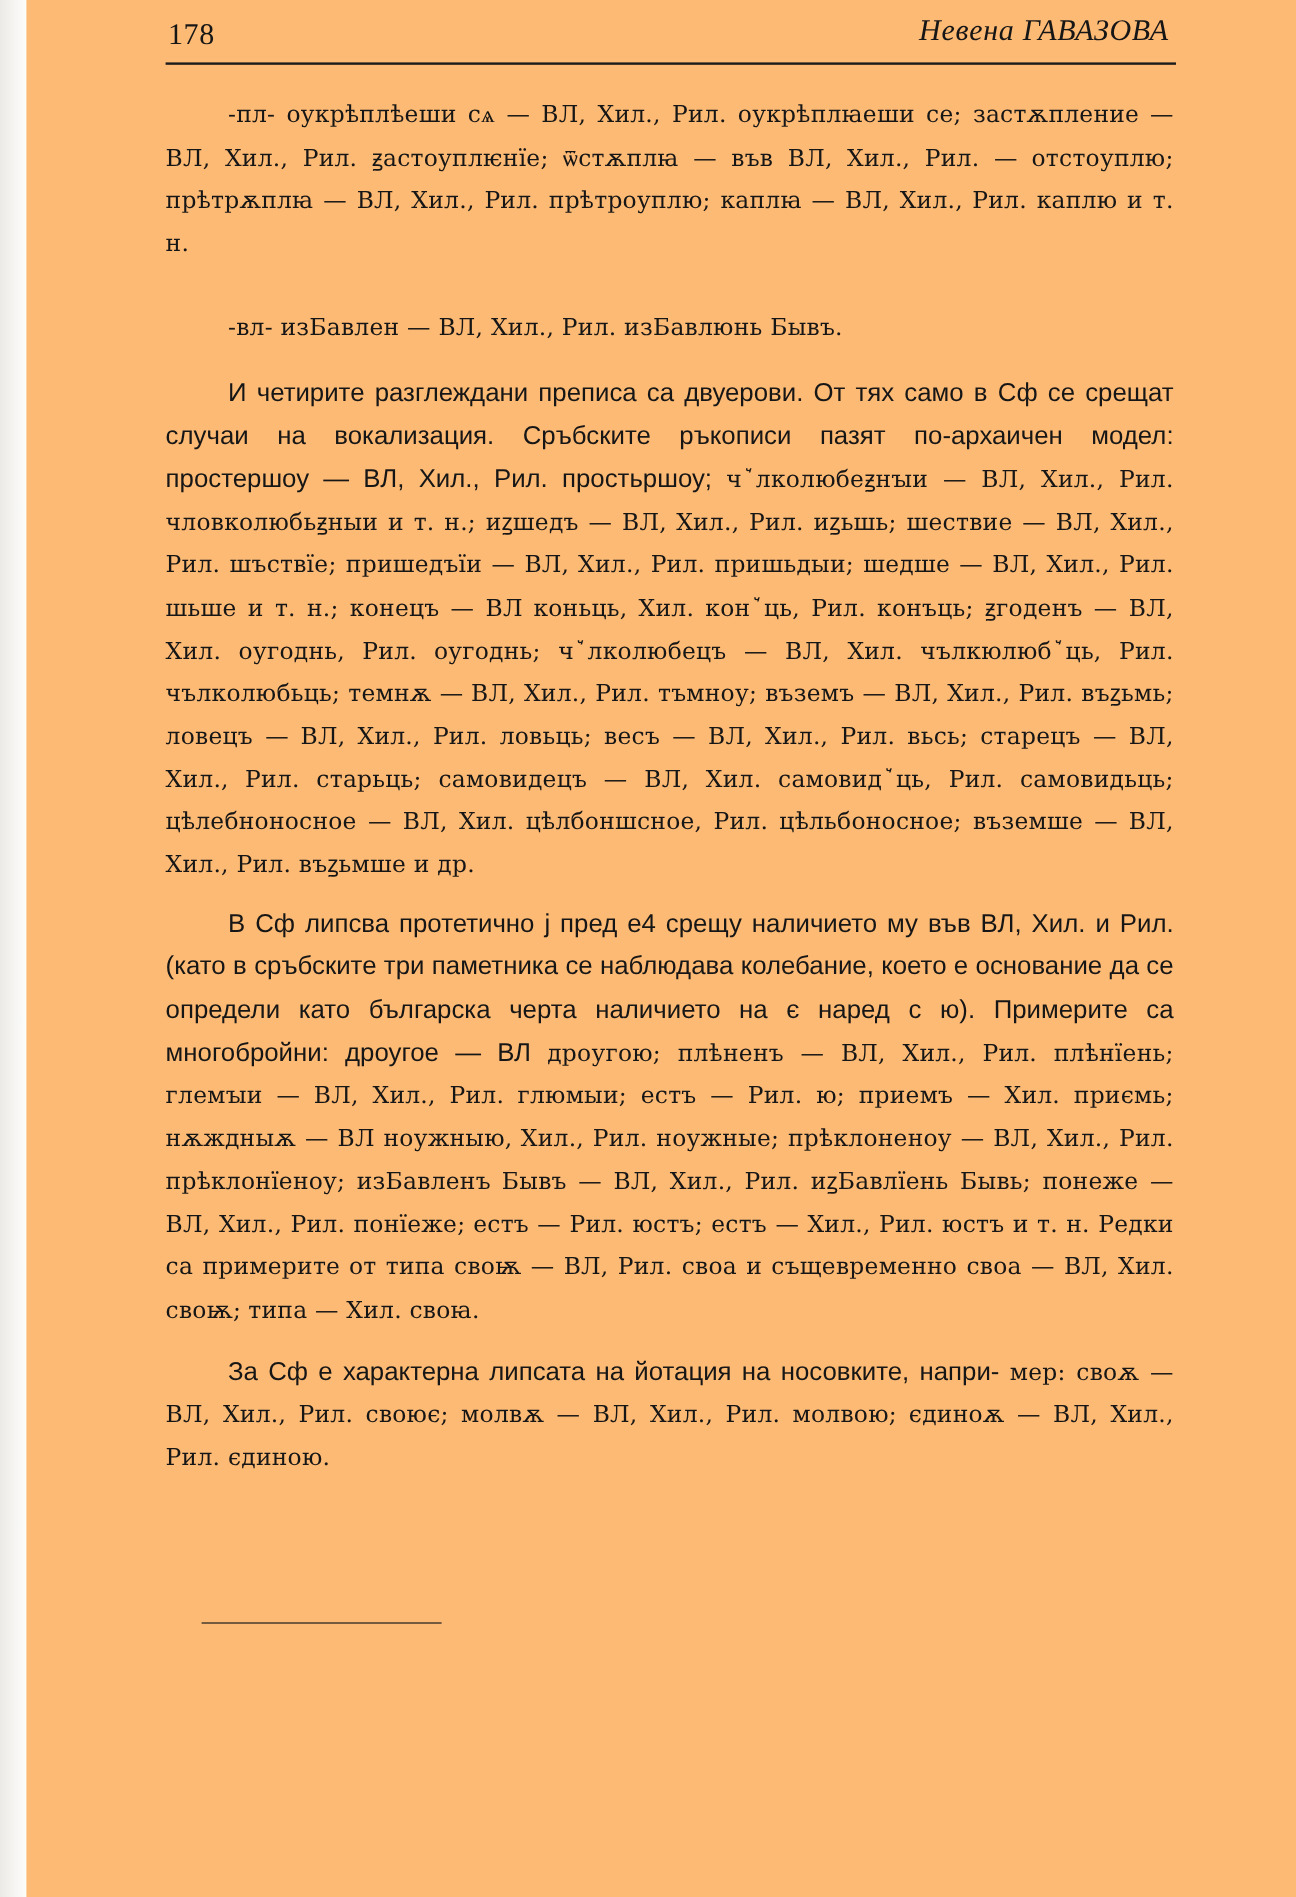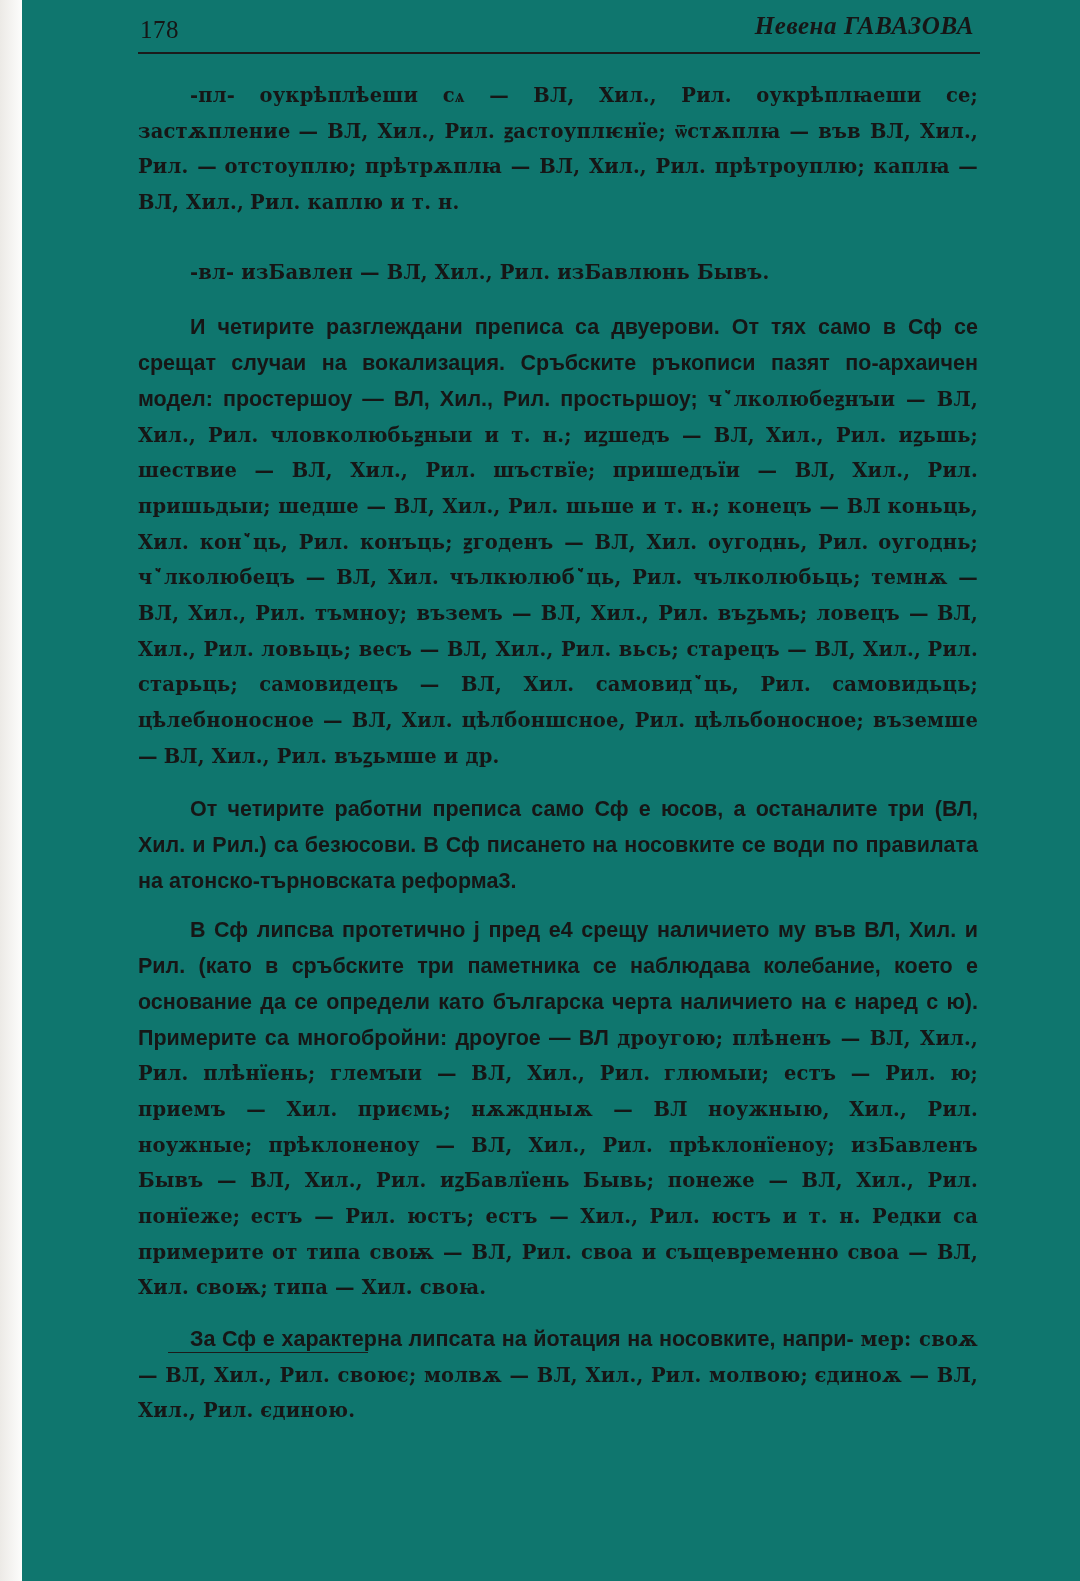--- a/index.html
+++ b/index.html
@@ -4,21 +4,21 @@
 <style>
   html, body {
     margin: 0;
     padding: 0;
     background: #ffffff;
   }
   .page {
     position: relative;
     width: 1080px;
     height: 1581px;
-    background: #0f766e;
+    background: #fdba74;
     font-family: "Liberation Serif", serif;
     color: #161616;
     overflow: hidden;
   }
   .page-inner {
     position: absolute;
     left: 118px;
     top: 0;
     width: 862px;
     height: 1581px;
@@ -34,37 +34,36 @@
     top: 16px;
     font-size: 25px;
     letter-spacing: 0.5px;
   }
   .author {
     position: absolute;
     right: 6px;
     top: 12px;
     font-size: 25px;
     font-style: italic;
-    font-weight: bold;
+    font-weight: normal;
     letter-spacing: 0.6px;
   }
   .header-rule {
     position: absolute;
     left: 20px;
     right: 0;
     top: 52px;
     border-bottom: 2.2px solid #1b1b1b;
   }
   
   .body {
     position: absolute;
     left: 20px;
     top: 78px;
     width: 840px;
-    font-weight: bold;
   }
   p {
     margin: 0 0 2px 0;
     font-size: 21.5px;
     line-height: 1.66;
     text-align: justify;
     text-justify: inter-word;
     font-family: "Liberation Sans", sans-serif;
   }
   p.ind {
@@ -150,25 +149,20 @@
         <span class="ocs">коньць, Хил. конꙿць, Рил. конъць; ꙃгоденъ — ВЛ, Хил. оугоднь, Рил.</span>
         <span class="ocs">оугоднь; чꙿлколюбецъ — ВЛ, Хил. чълкюлюбꙿць, Рил. чълколюбьць; темнѫ —</span>
         <span class="ocs">ВЛ, Хил., Рил. тъмноу; въземъ — ВЛ, Хил., Рил. въꙁьмь; ловецъ —</span>
         <span class="ocs">ВЛ, Хил., Рил. ловьць; весъ — ВЛ, Хил., Рил. вьсь; старецъ — ВЛ, Хил.,</span>
         <span class="ocs">Рил. старьць; самовидецъ — ВЛ, Хил. самовидꙿць, Рил. самовидьць;</span>
         <span class="ocs">цѣлебноносное — ВЛ, Хил. цѣлбоншсное, Рил. цѣльбоносное; въземше —</span>
         <span class="ocs">ВЛ, Хил., Рил. въꙁьмше и др.</span>
         <span class="ocs"></span>
       </p>
 
-      <p class="ind" style="margin-top:18px;">
-        <span>От четирите работни преписа само Сф е юсов, а останалите</span>
-        <span>три (ВЛ, Хил. и Рил.) са безюсови. В Сф писането на носовките се</span>
-        <span>води по правилата на атонско-търновската реформа3.</span>
-      </p>
 
       <p class="ind" style="margin-top:14px;">
         <span>В Сф липсва протетично ј пред е4 срещу наличието му във ВЛ,</span>
         <span>Хил. и Рил. (като в сръбските три паметника се наблюдава</span>
         <span>колебание, което е основание да се определи като българска черта</span>
         <span>наличието на є наред с ю). Примерите са многобройни: дроугое — ВЛ</span>
         <span class="ocs">дроугою; плѣненъ — ВЛ, Хил., Рил. плѣнїень; глемꙑи — ВЛ, Хил., Рил.</span>
         <span class="ocs">глюмыи; естъ — Рил. ю; приемъ — Хил. приємь; нѫждныѫ — ВЛ ноужныю,</span>
         <span class="ocs">Хил., Рил. ноужные; прѣклоненоу — ВЛ, Хил., Рил. прѣклонїеноу; изБавленъ</span>
         <span class="ocs">Бывъ — ВЛ, Хил., Рил. иꙁБавлїень Бывь; понеже — ВЛ, Хил., Рил. понїеже;</span>

